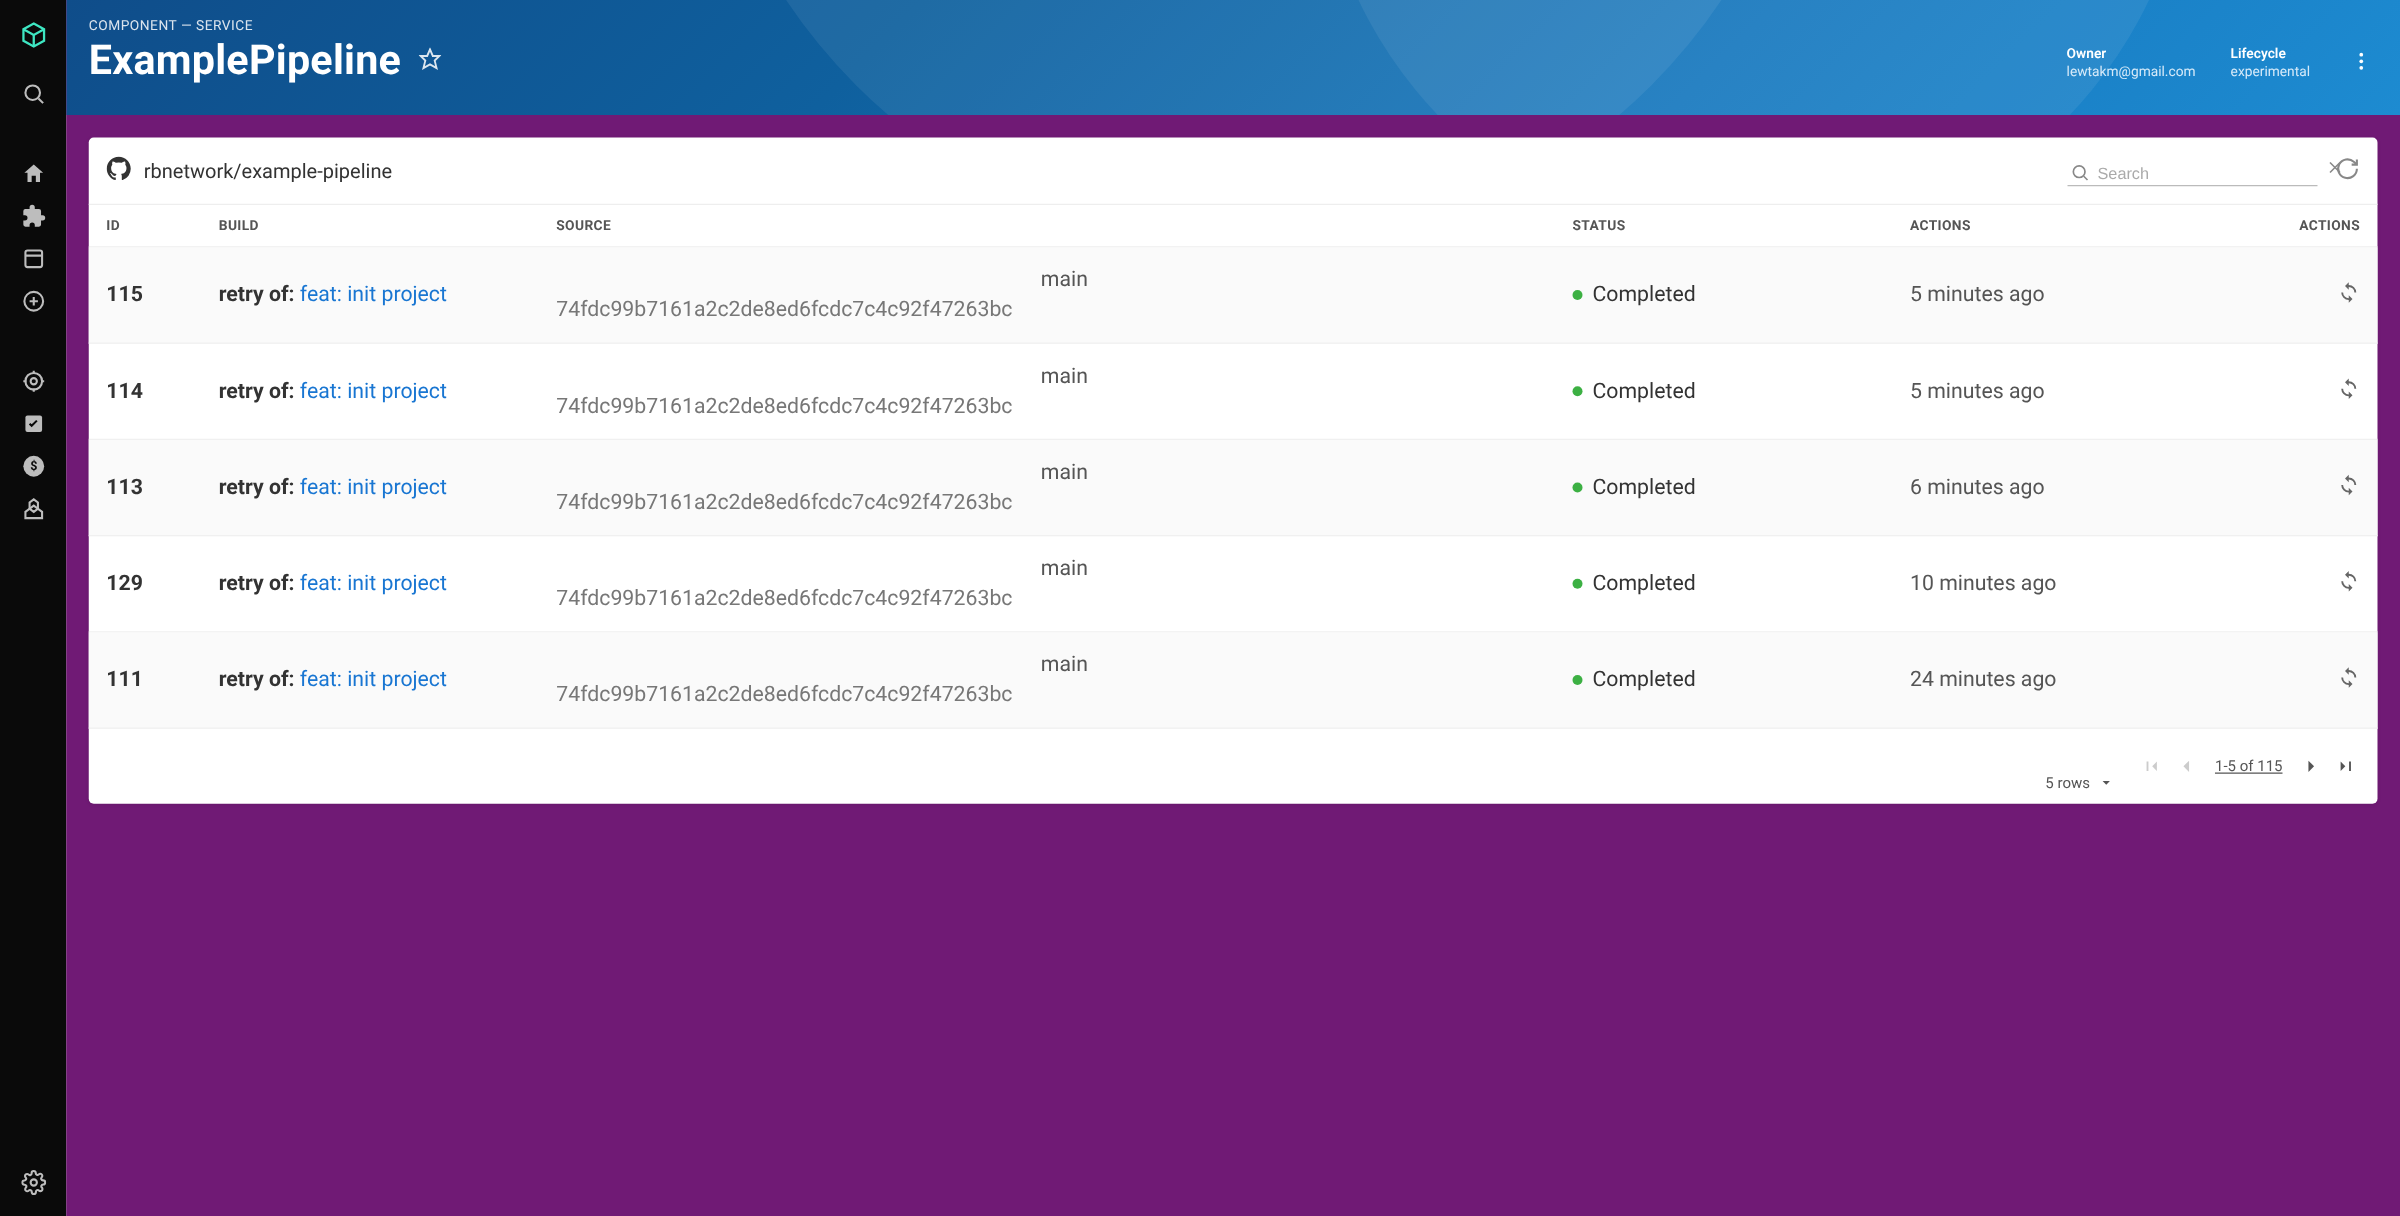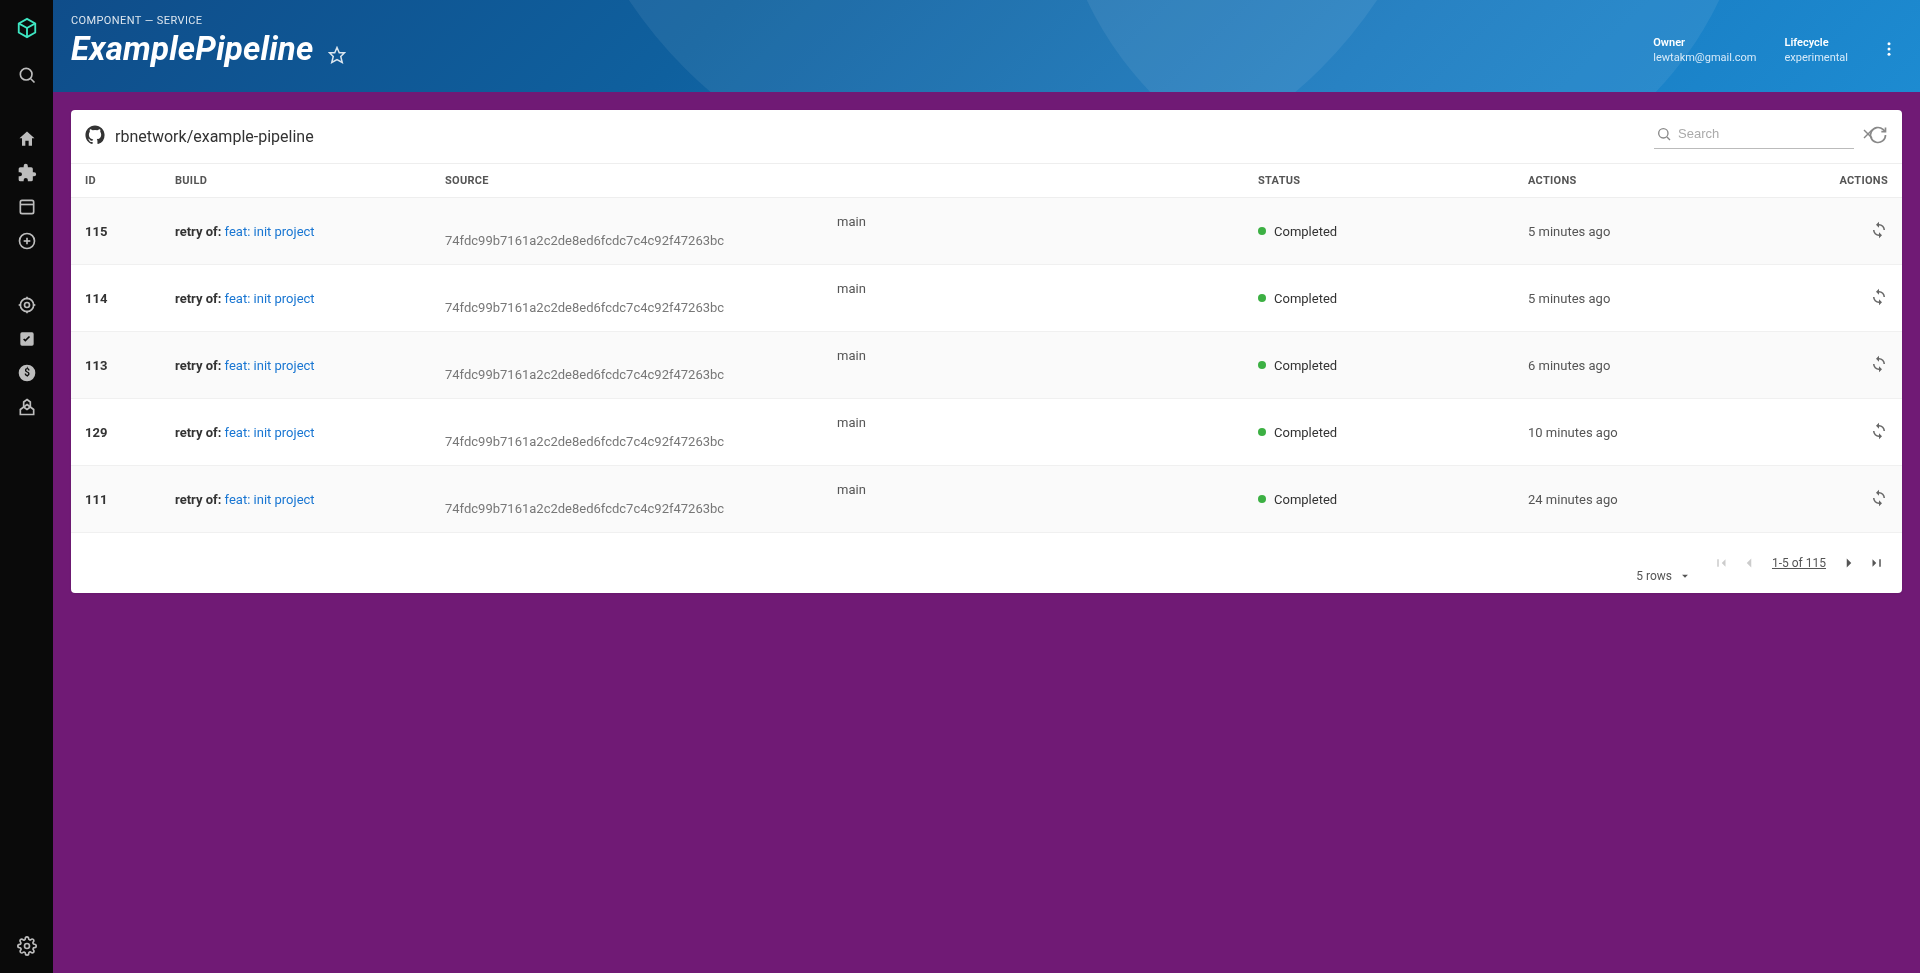--- a/index.html
+++ b/index.html
@@ -56,21 +56,21 @@
 .header::before, .header::after {
   content:"";
   position:absolute;
   border-radius:50%;
   background: rgba(255,255,255,0.07);
 }
 .header::before { width: 900px; height: 900px; top:-700px; left: 500px; }
 .header::after { width: 700px; height: 700px; top:-500px; left: 1000px; }
 .header-left { position: relative; z-index:1; }
 .breadcrumb { font-size: 11px; letter-spacing: 0.4px; opacity: 0.85; text-transform: uppercase; }
-.title-row { display:flex; align-items:flex-end; gap:14px; margin-top: 2px; font-style: italic; }
+.title-row { display:flex; align-items:center; gap:14px; margin-top: 2px; }
 .page-title { font-size: 33px; font-weight: 700; letter-spacing: 0.2px; }
 .star-icon { color: rgba(255,255,255,0.85); cursor:pointer; }
 .star-icon svg { width:18px; height:18px; }
 .header-right { display:flex; gap:28px; align-items:flex-start; position:relative; z-index:1; padding-top:22px; }
 .header-meta { font-size:11px; }
 .header-meta .label { font-weight:600; margin-bottom:2px; }
 .header-meta .value { opacity:0.95; font-size:11px; color:#e1f0fc; }
 .header-meta .value.link { text-decoration: none; }
 .more-btn { color:#fff; cursor:pointer; padding:4px; border-radius:4px; }
 .more-btn svg { width:18px; height:18px; }
@@ -118,21 +118,21 @@
   align-items:center;
   justify-content: space-between;
   padding: 14px 14px;
   border-bottom: 1px solid #eee;
 }
 .repo-row { display:flex; align-items:center; gap:10px; }
 .repo-row svg { width:20px; height:20px; }
 .repo-name { font-size:16px; color:#333; }
 .card-header-right { display:flex; align-items:center; gap:14px; }
 .search-wrap {
-  display:flex; align-items:flex-start;
+  display:flex; align-items:flex-end;
   border-bottom: 1px solid #bbb;
   width: 200px;
   padding: 2px 2px;
   gap:6px;
   color:#888;
 }
 .search-wrap svg { width:16px; height:16px; flex-shrink:0; }
 .search-input {
   border:none; outline:none;
   font-size:13px;
@@ -160,21 +160,21 @@
 .col-source { flex:1; }
 .col-status { width: 270px; }
 .col-created { width: 270px; }
 .col-actions { width: 90px; text-align:right; }
 
 .table-row {
   display:flex;
   align-items:center;
   padding: 16px 14px;
   border-bottom: 1px solid #f0f0f0;
-  font-size: 13px;
+  font-size: 17px;
 }
 .table-row:nth-child(odd) { background:#fafafa; }
 .row-id { width:90px; font-weight:700; color:#333; }
 .row-build { width:270px; }
 .row-build .retry { font-weight:700; color:#333; }
 .row-build .link { color:#1976d2; }
 .row-source { flex:1; color:#555; }
 .row-source .branch { margin-bottom: 4px; text-align: center; }
 .row-source .sha { color:#777; }
 .row-status { width:270px; display:flex; align-items:center; gap:8px; }

